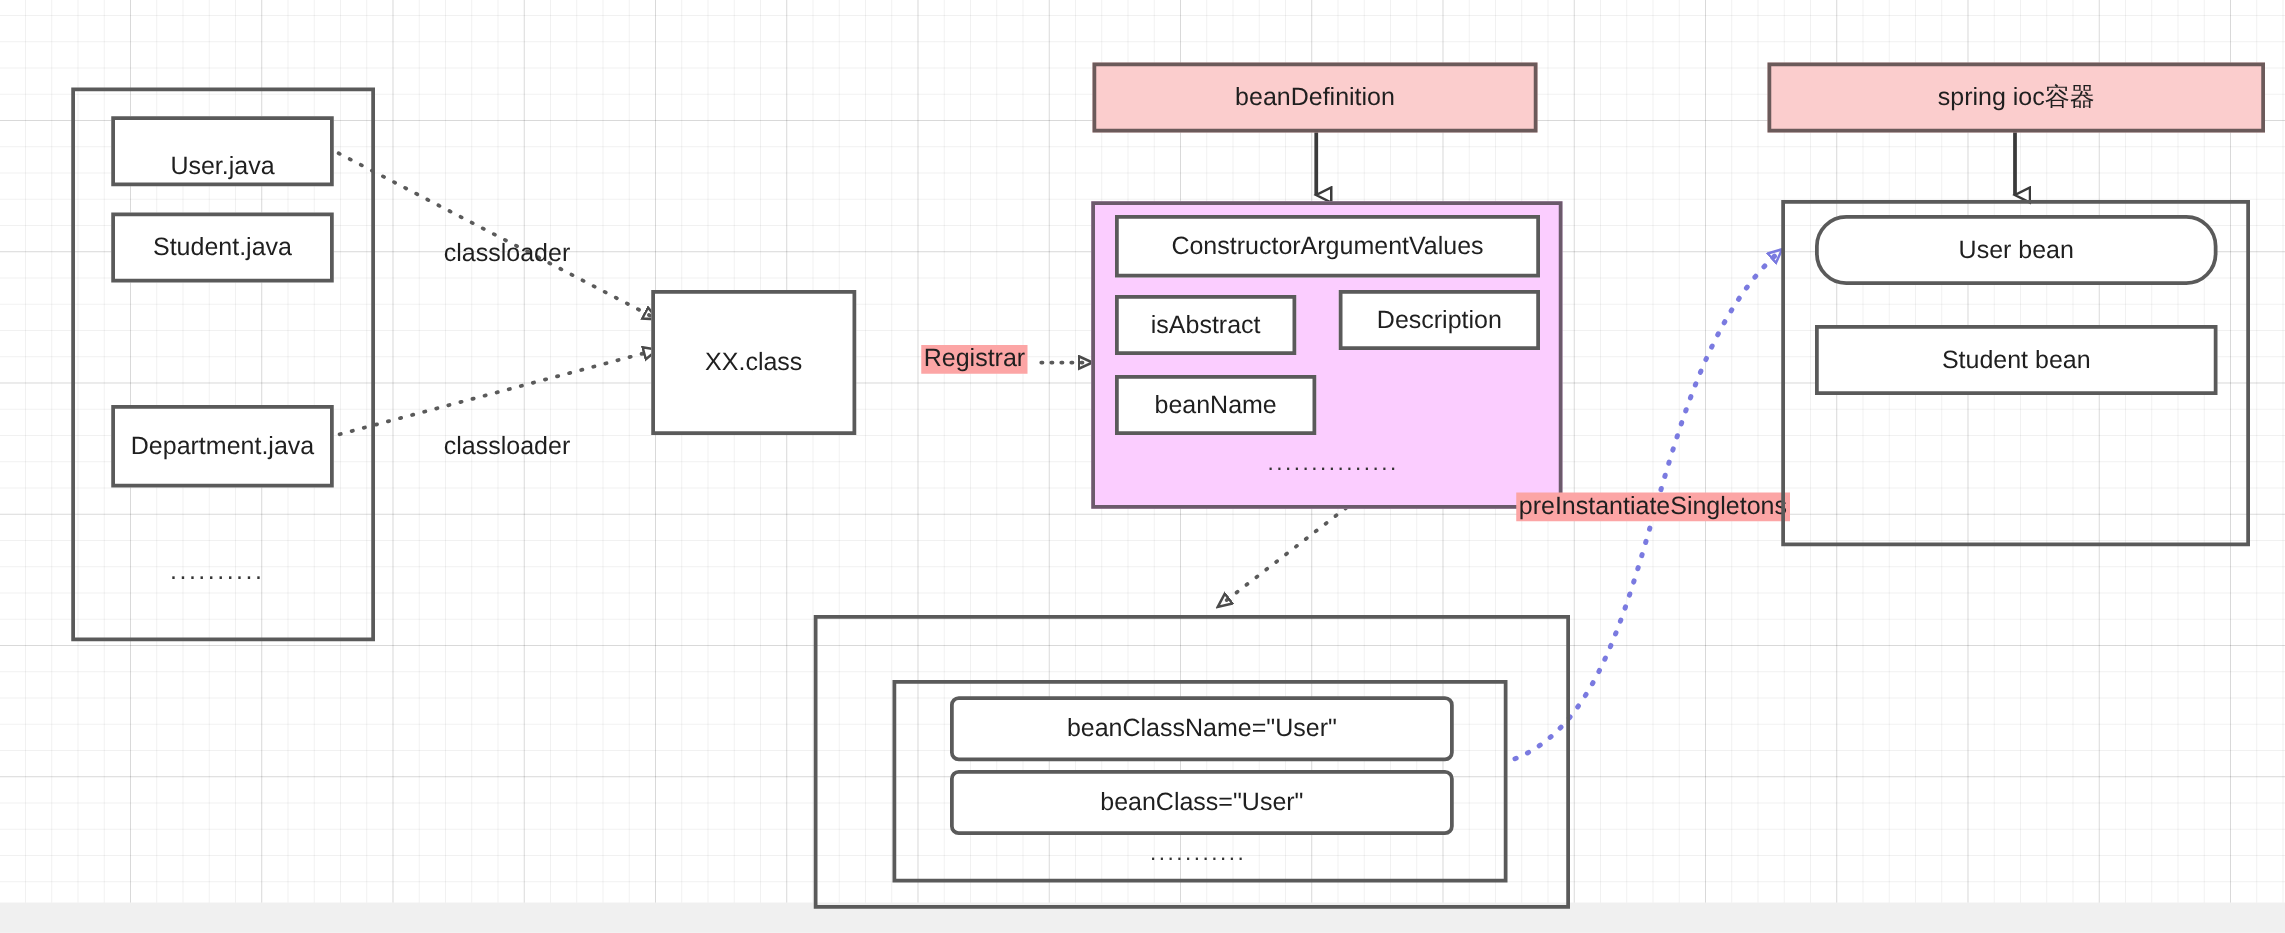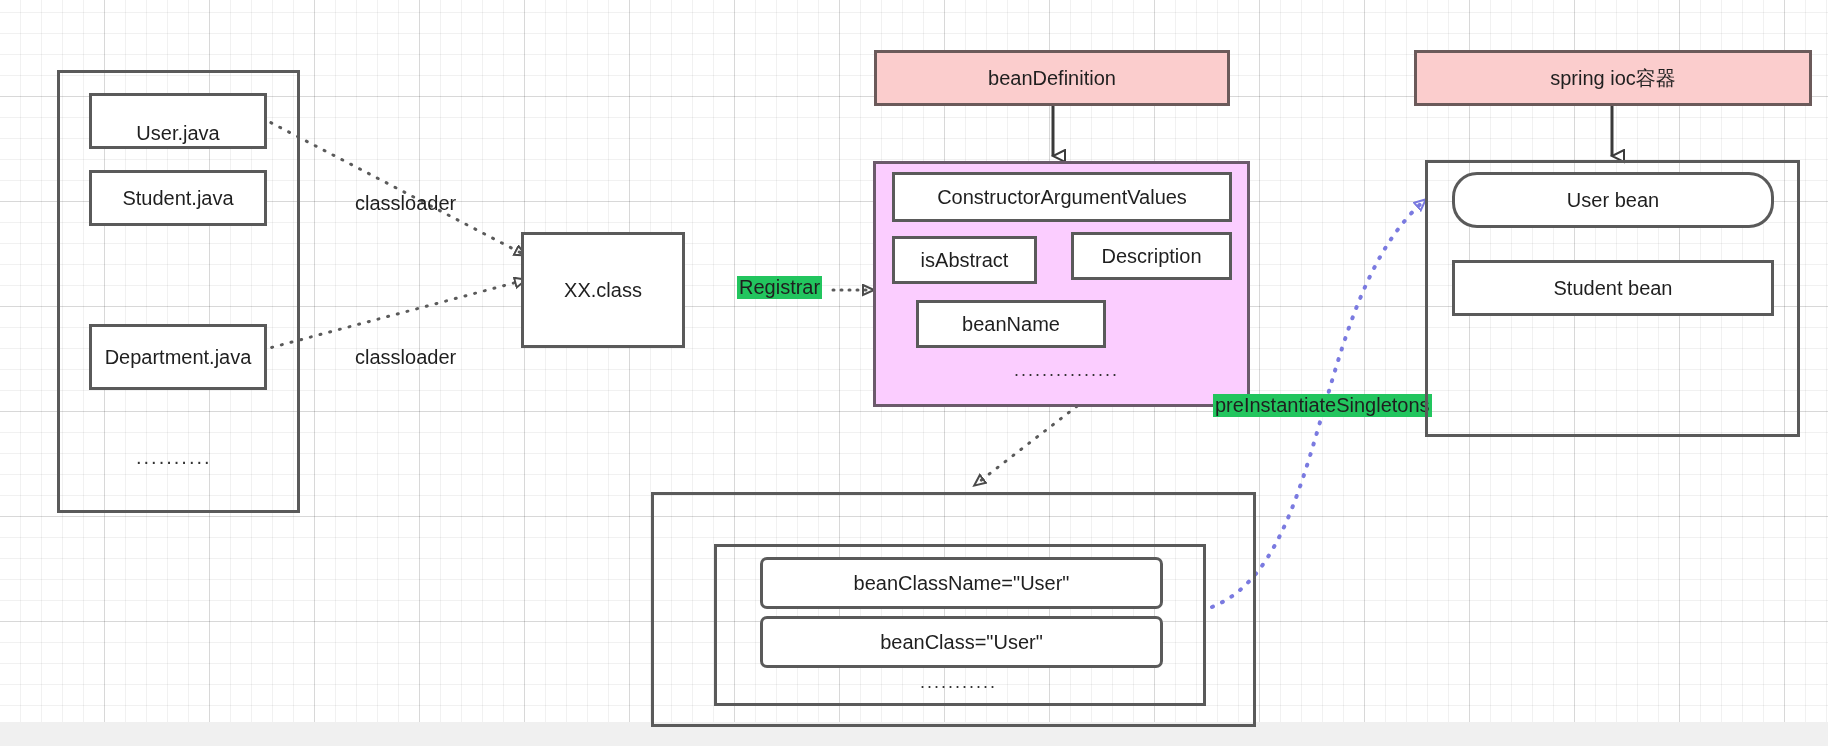--- a/index.html
+++ b/index.html
@@ -15,21 +15,21 @@
     background-position:-1px -9px,-1px -9px,-1px -9px,-1px -9px;
   }
   #svglayer{position:absolute;left:0;top:0;width:1828px;height:746px;pointer-events:none;}
   .node{position:absolute;box-sizing:border-box;display:flex;align-items:center;
     justify-content:center;text-align:center;color:#1f1f1f;background:#fff;
     border:3px solid #5a5a5a;font-size:20px;line-height:1.25;}
   .rnd{border-radius:7px;}
   .pinkhdr{background:#fbcdcd;border:3px solid #6b5a5a;}
   .magenta{background:#fbcdff;border:3px solid #6b5a6b;}
   .container{background:transparent;}
-  .lbl{position:absolute;font-size:20px;color:#1f1f1f;white-space:nowrap;background:#22c55e;padding:0 2px;}
+  .lbl{position:absolute;font-size:20px;color:#1f1f1f;white-space:nowrap;background:#fca5a5;padding:0 2px;}
   .dots{letter-spacing:2px;font-size:20px;color:#333;}
 </style>
 </head>
 <body>
 
 <div id="stage">
   <div id="canvas"></div>
 
   <svg id="svglayer" viewBox="0 0 1828 746">
     <defs>
@@ -104,21 +104,21 @@
     <span>ConstructorArgumentValues</span>
   </div>
 
   <div class="node" style="left:892px;top:236px;width:145px;height:48px;">
     <span>isAbstract</span>
   </div>
   <div class="node" style="left:1071px;top:232px;width:161px;height:48px;">
     <span>Description</span>
   </div>
 
-  <div class="node" style="left:892px;top:300px;width:190px;height:48px;margin-left:24px;">
+  <div class="node" style="left:892px;top:300px;width:161px;height:48px;">
     <span>beanName</span>
   </div>
 
   <div class="lbl dots" style="left:1012px;top:360px;background:transparent;font-size:18px;">...............</div>
 
   <div class="node container" style="left:651px;top:492px;width:605px;height:235px;"></div>
   <div class="node container" style="left:714px;top:544px;width:492px;height:162px;"></div>
 
   <div class="node rnd" style="left:760px;top:557px;width:403px;height:52px;">
     <span>beanClassName="User"</span>

